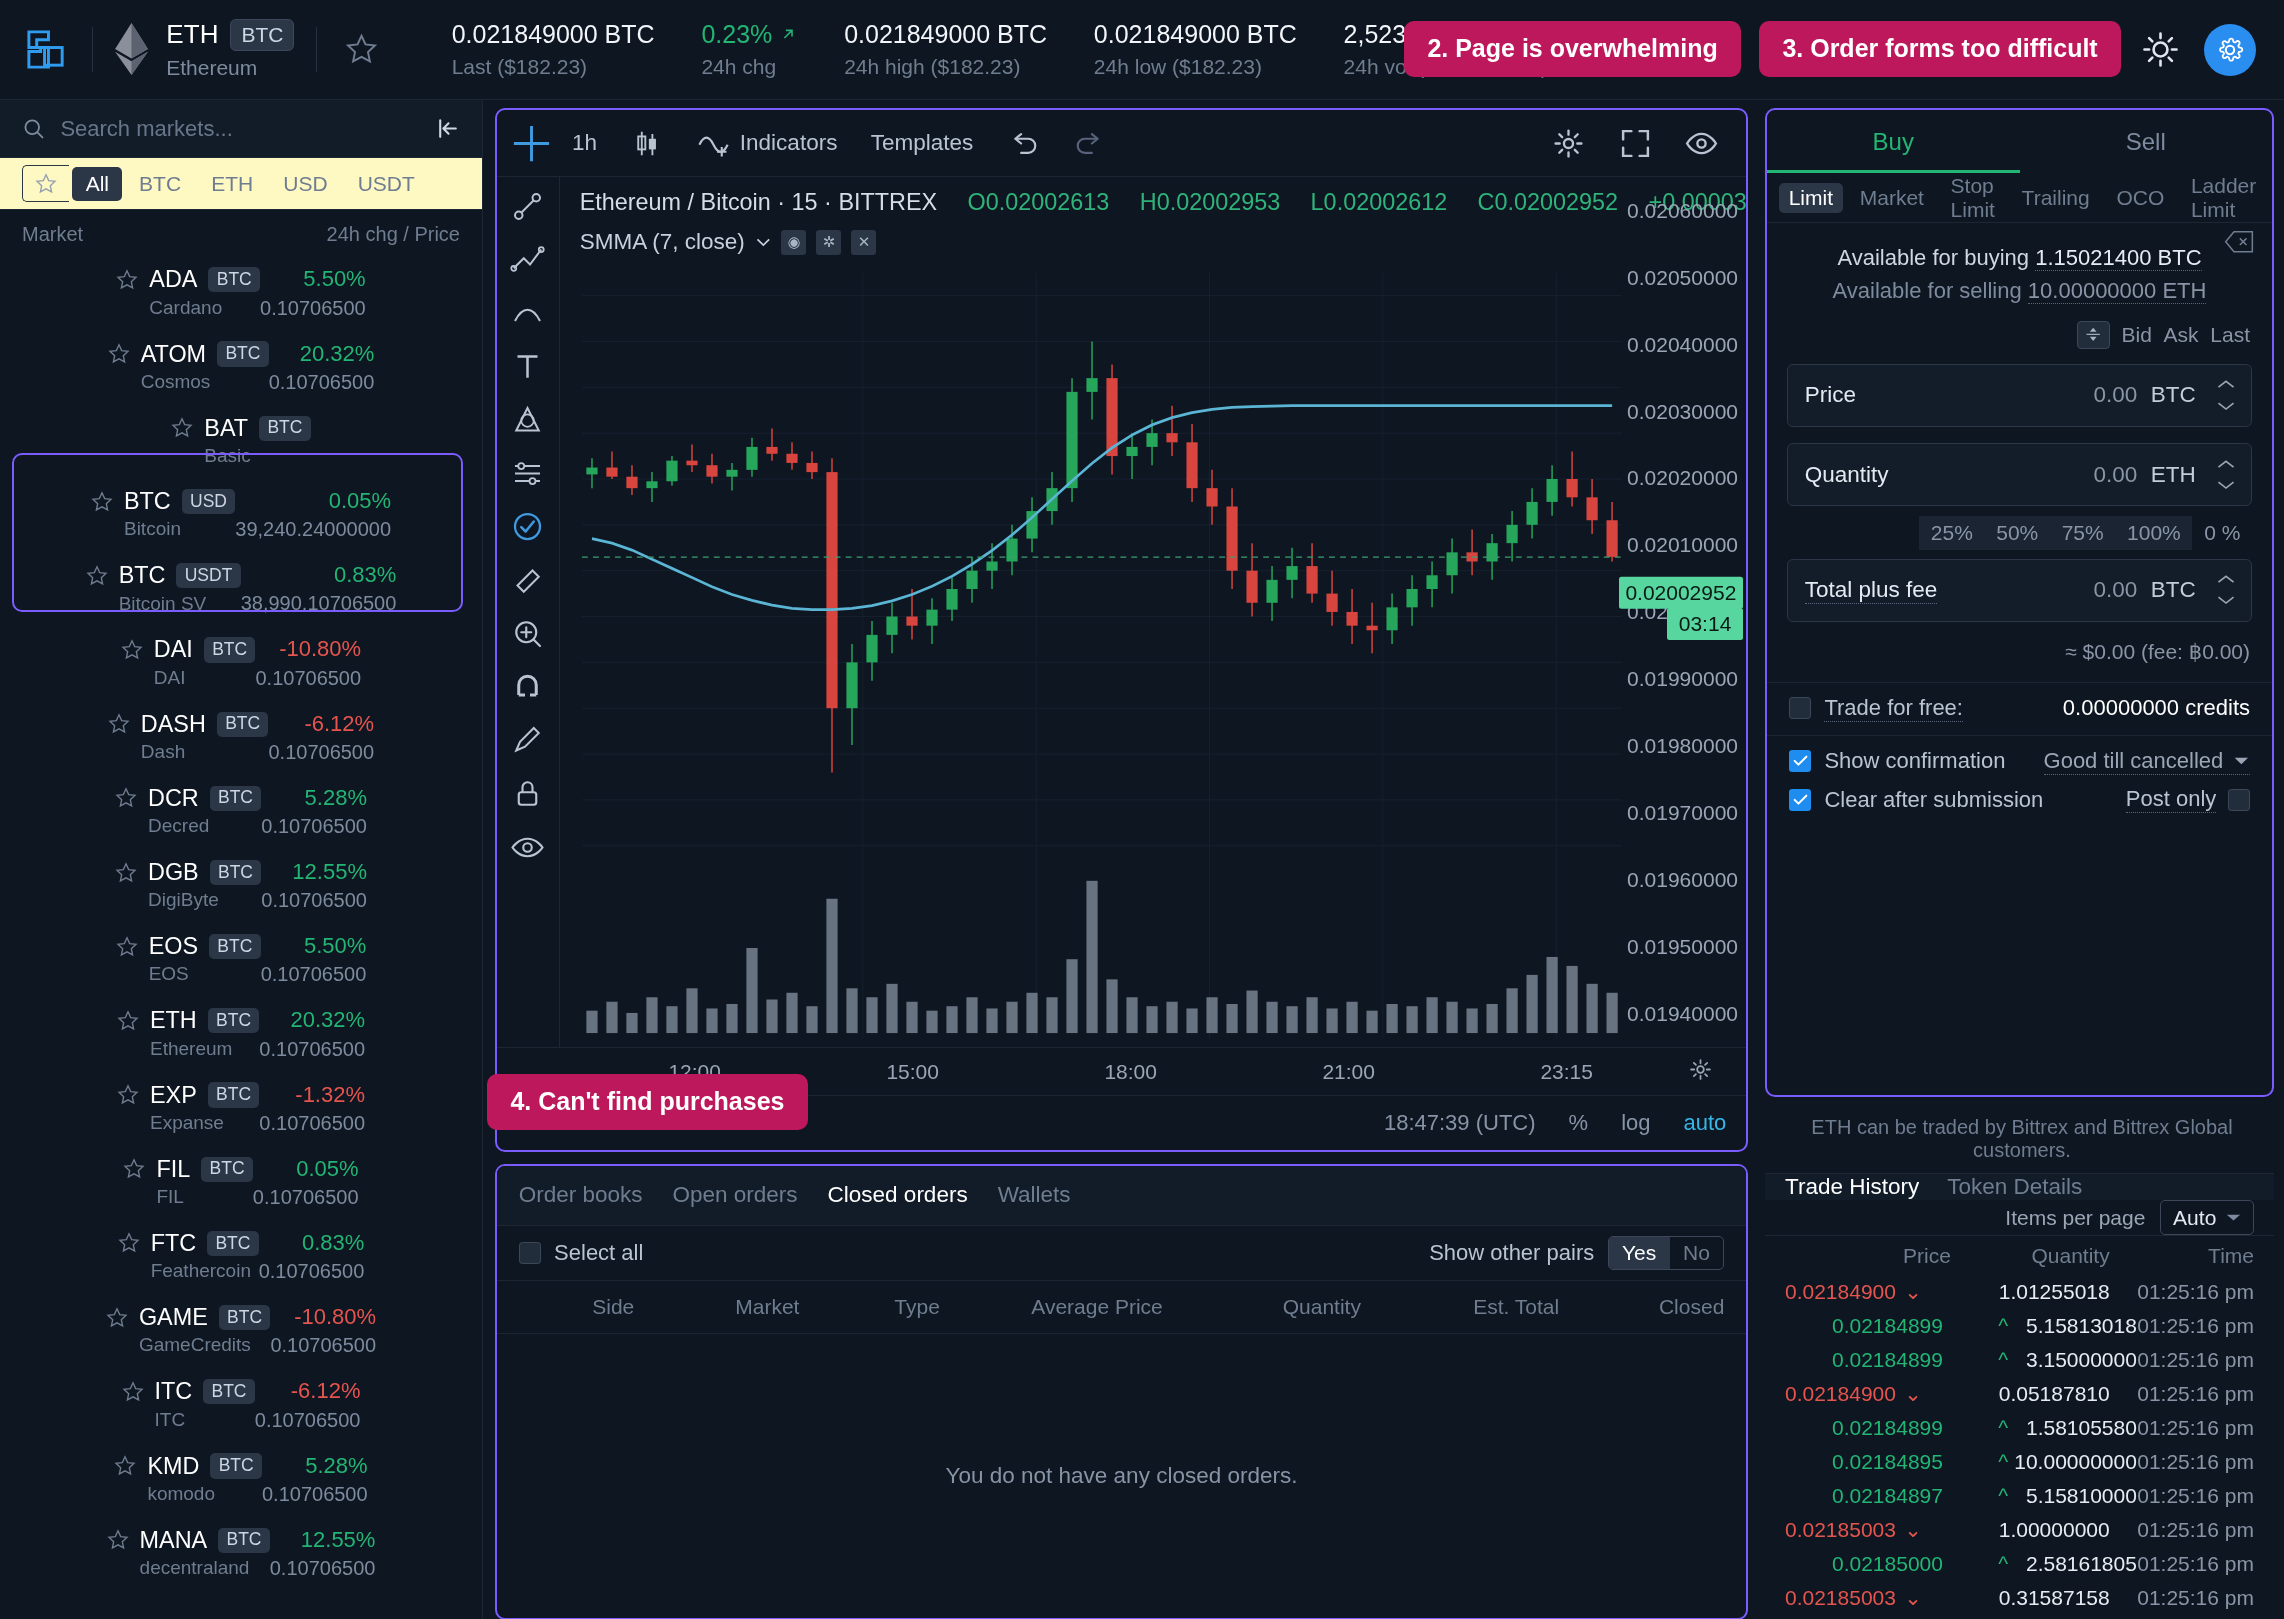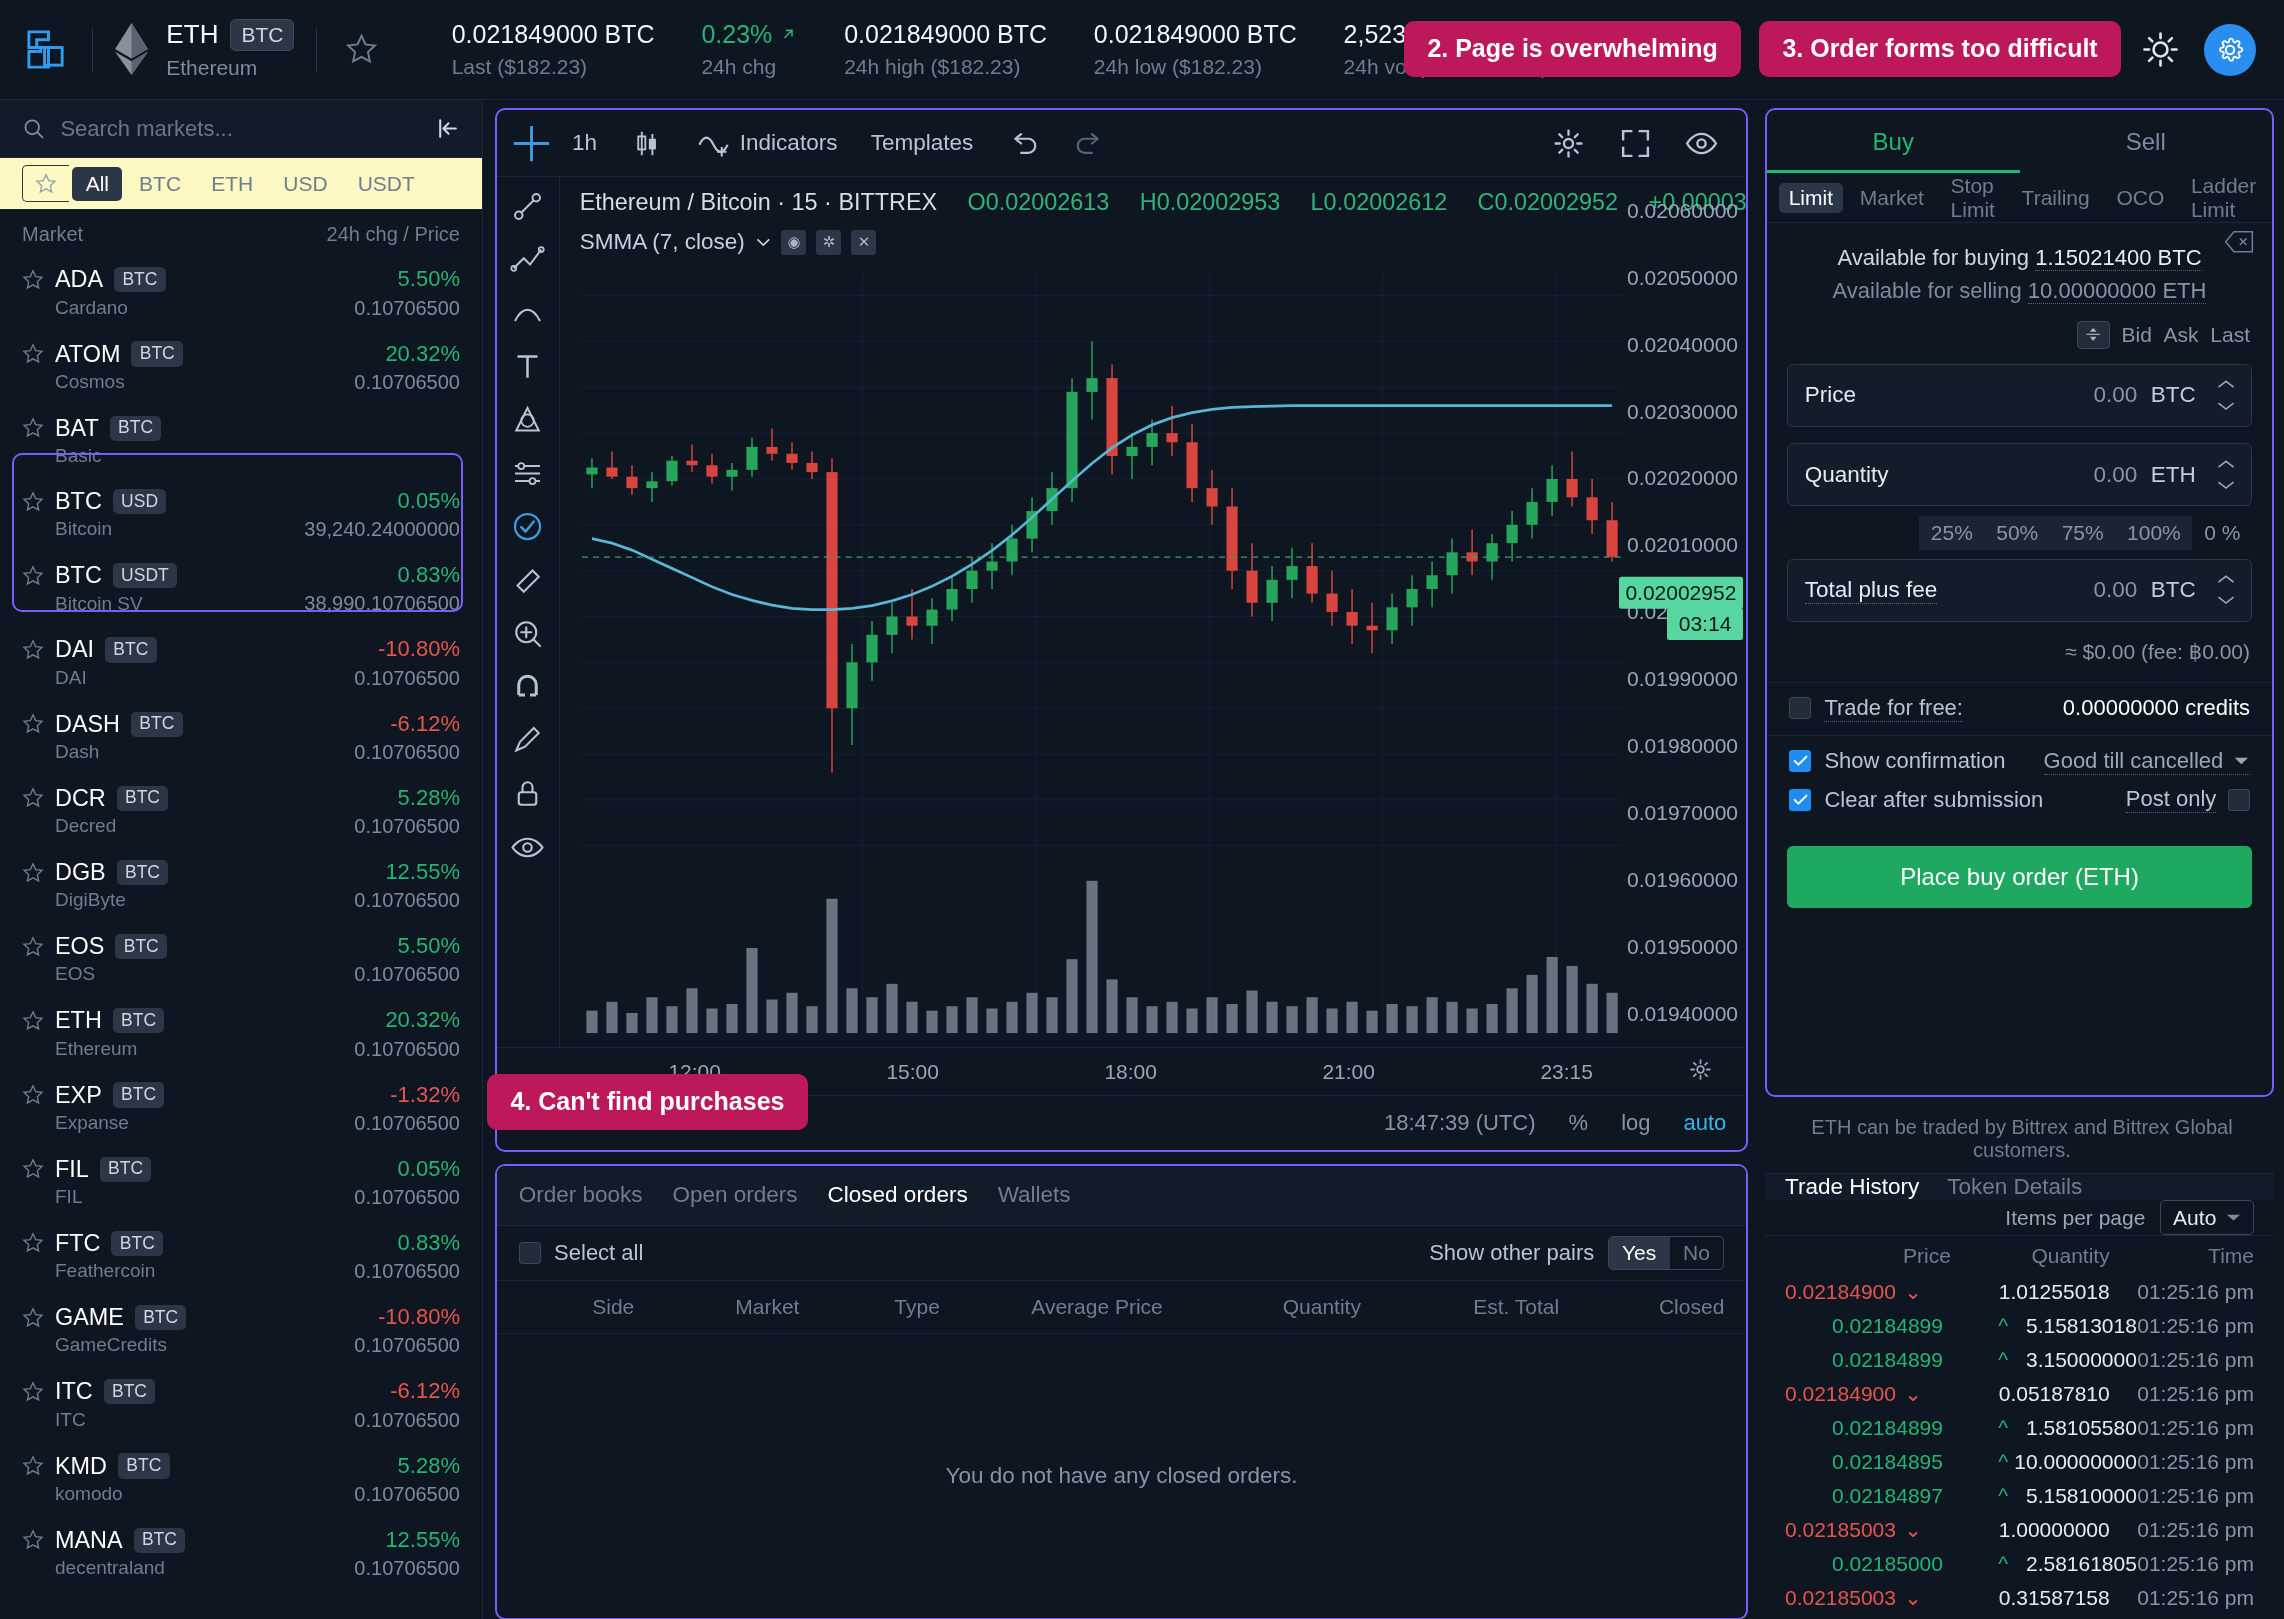--- a/index.html
+++ b/index.html
@@ -63,21 +63,21 @@
   .search-input::placeholder { color: #68768a; }
   .collapse-ico { width: 25px; height: 25px; }
   .filters { height: 52px; display: flex; align-items: center; padding: 0 22px; gap: 3.3px; border-bottom: 0.8px solid #1c2733; background: #fef9c3; }
   .filter-star { width: 47px; height: 37px; display: flex; align-items: center; justify-content: center; border: 0.8px solid #2b3646; border-right: none; border-radius: 5px 0 0 5px; }
   .fbtn {
     font-size: 21px; color: #6f7d90; padding: 5px 13.4px; border-radius: 5px;
   }
   .fbtn.active { background: #2b3646; color: #fff; }
   .mkt-head { display: flex; justify-content: space-between; padding: 13.4px 22px 10px; font-size: 20px; color: #6f7d90; }
   .mkt-list { flex: 1; overflow: hidden; }
-  .mkt-row { display: flex; align-items: flex-start; justify-content: space-between; padding: 10px 22px 11px; }
+  .mkt-row { display: flex; align-items: flex-start; justify-content: center; padding: 10px 22px 11px; }
   .mkt-left { display: flex; flex-direction: column; }
   .mkt-l1 { display: flex; align-items: center; gap: 11px; }
   .mkt-star { width: 22px; height: 22px; flex: 0 0 22px; }
   .mkt-sym { font-size: 23.4px; color: #fff; }
   .mkt-badge { font-size: 17.5px; color: #cdd6e2; background: #2b3646; border-radius: 5px; padding: 1.7px 8.3px 2.5px; }
   .mkt-name { font-size: 19px; color: #6f7d90; margin-left: 33px; margin-top: 3.3px; }
   .mkt-right { text-align: right; }
   .mkt-chg { font-size: 22px; }
   .mkt-chg.up { color: #23b574; }
   .mkt-chg.down { color: #e5554e; }
@@ -1122,21 +1122,20 @@
                 <path d="M2 7l4.5 4.5L16 2" fill="none" stroke="#fff" stroke-width="2.4" stroke-linecap="round" stroke-linejoin="round"></path>
               </svg>
           </div>
           <span class="lbl">Clear after submission</span>
           <span class="postonly">
             <span class="lbl dotted" style="margin:0">Post only</span>
             <span class="chk"></span>
           </span>
         </div>
 
-        <div class="place-btn">Place buy order (ETH)</div>
       </div>
 
       <div class="note">ETH can be traded by Bittrex and Bittrex Global customers.</div>
 
       <div class="hist-box">
         <div class="hist-tabs">
           <div class="htab active">Trade History</div>
           <div class="htab">Token Details</div>
         </div>
         <div class="ipp">

